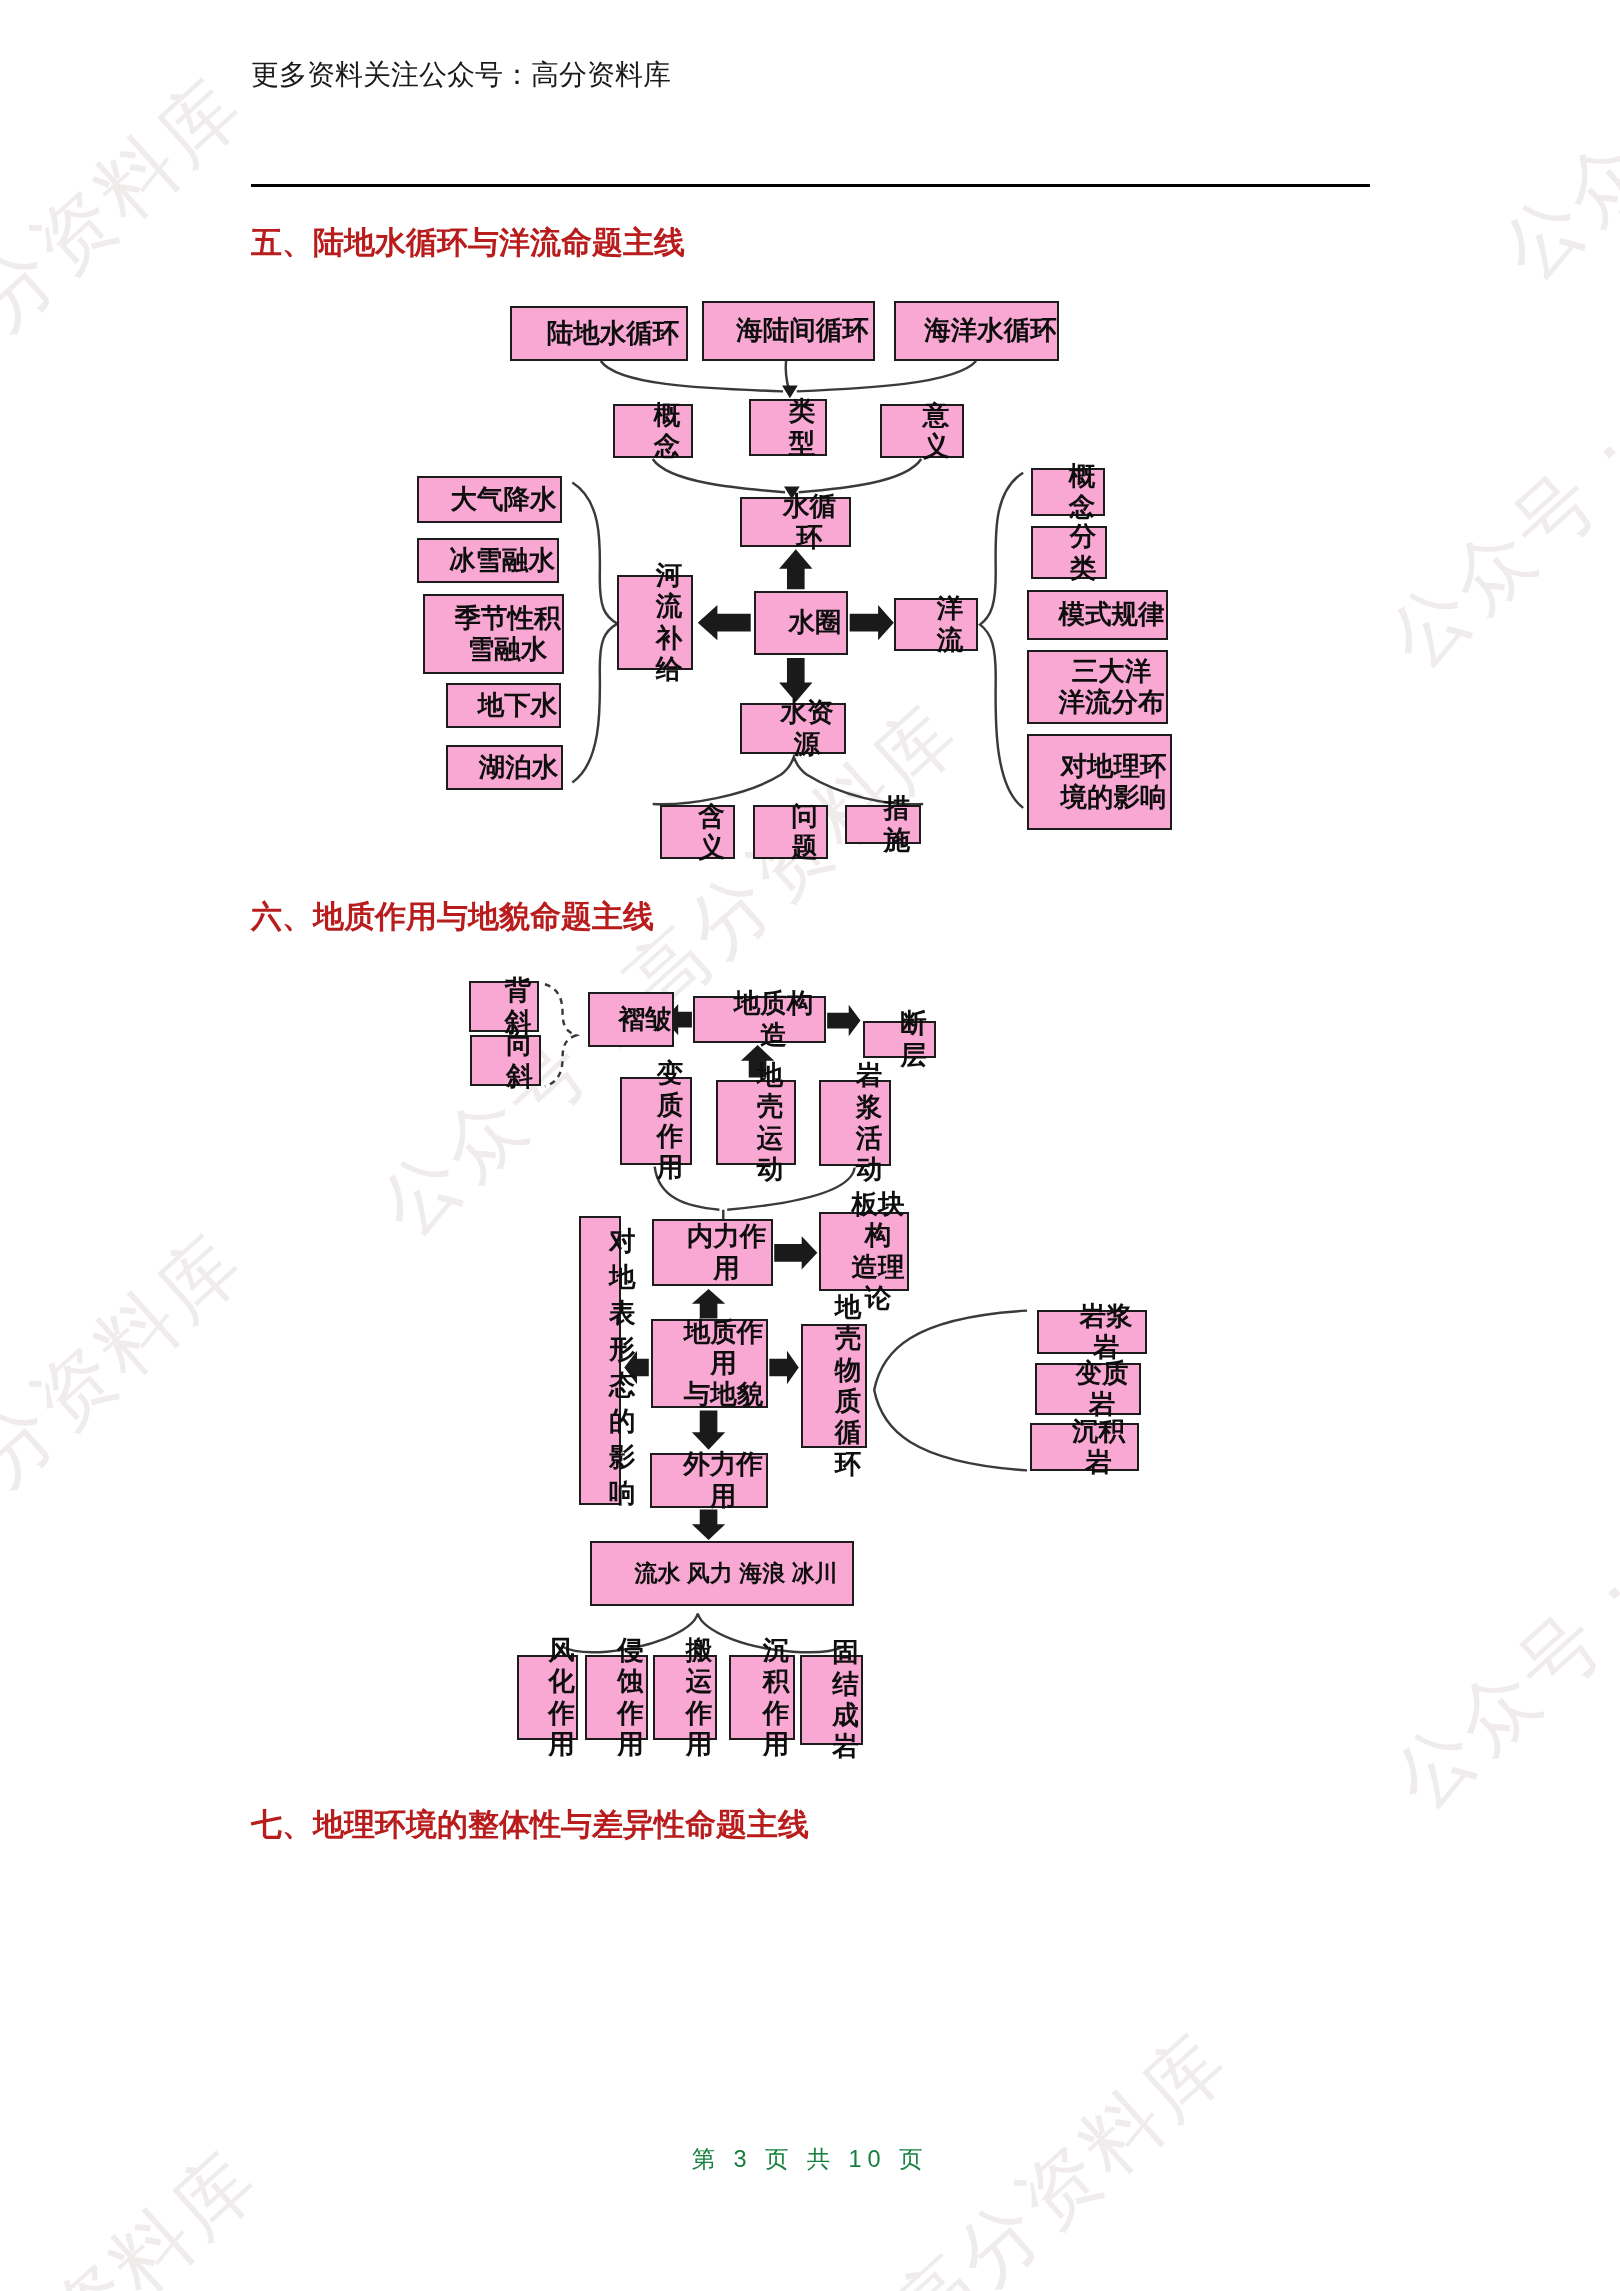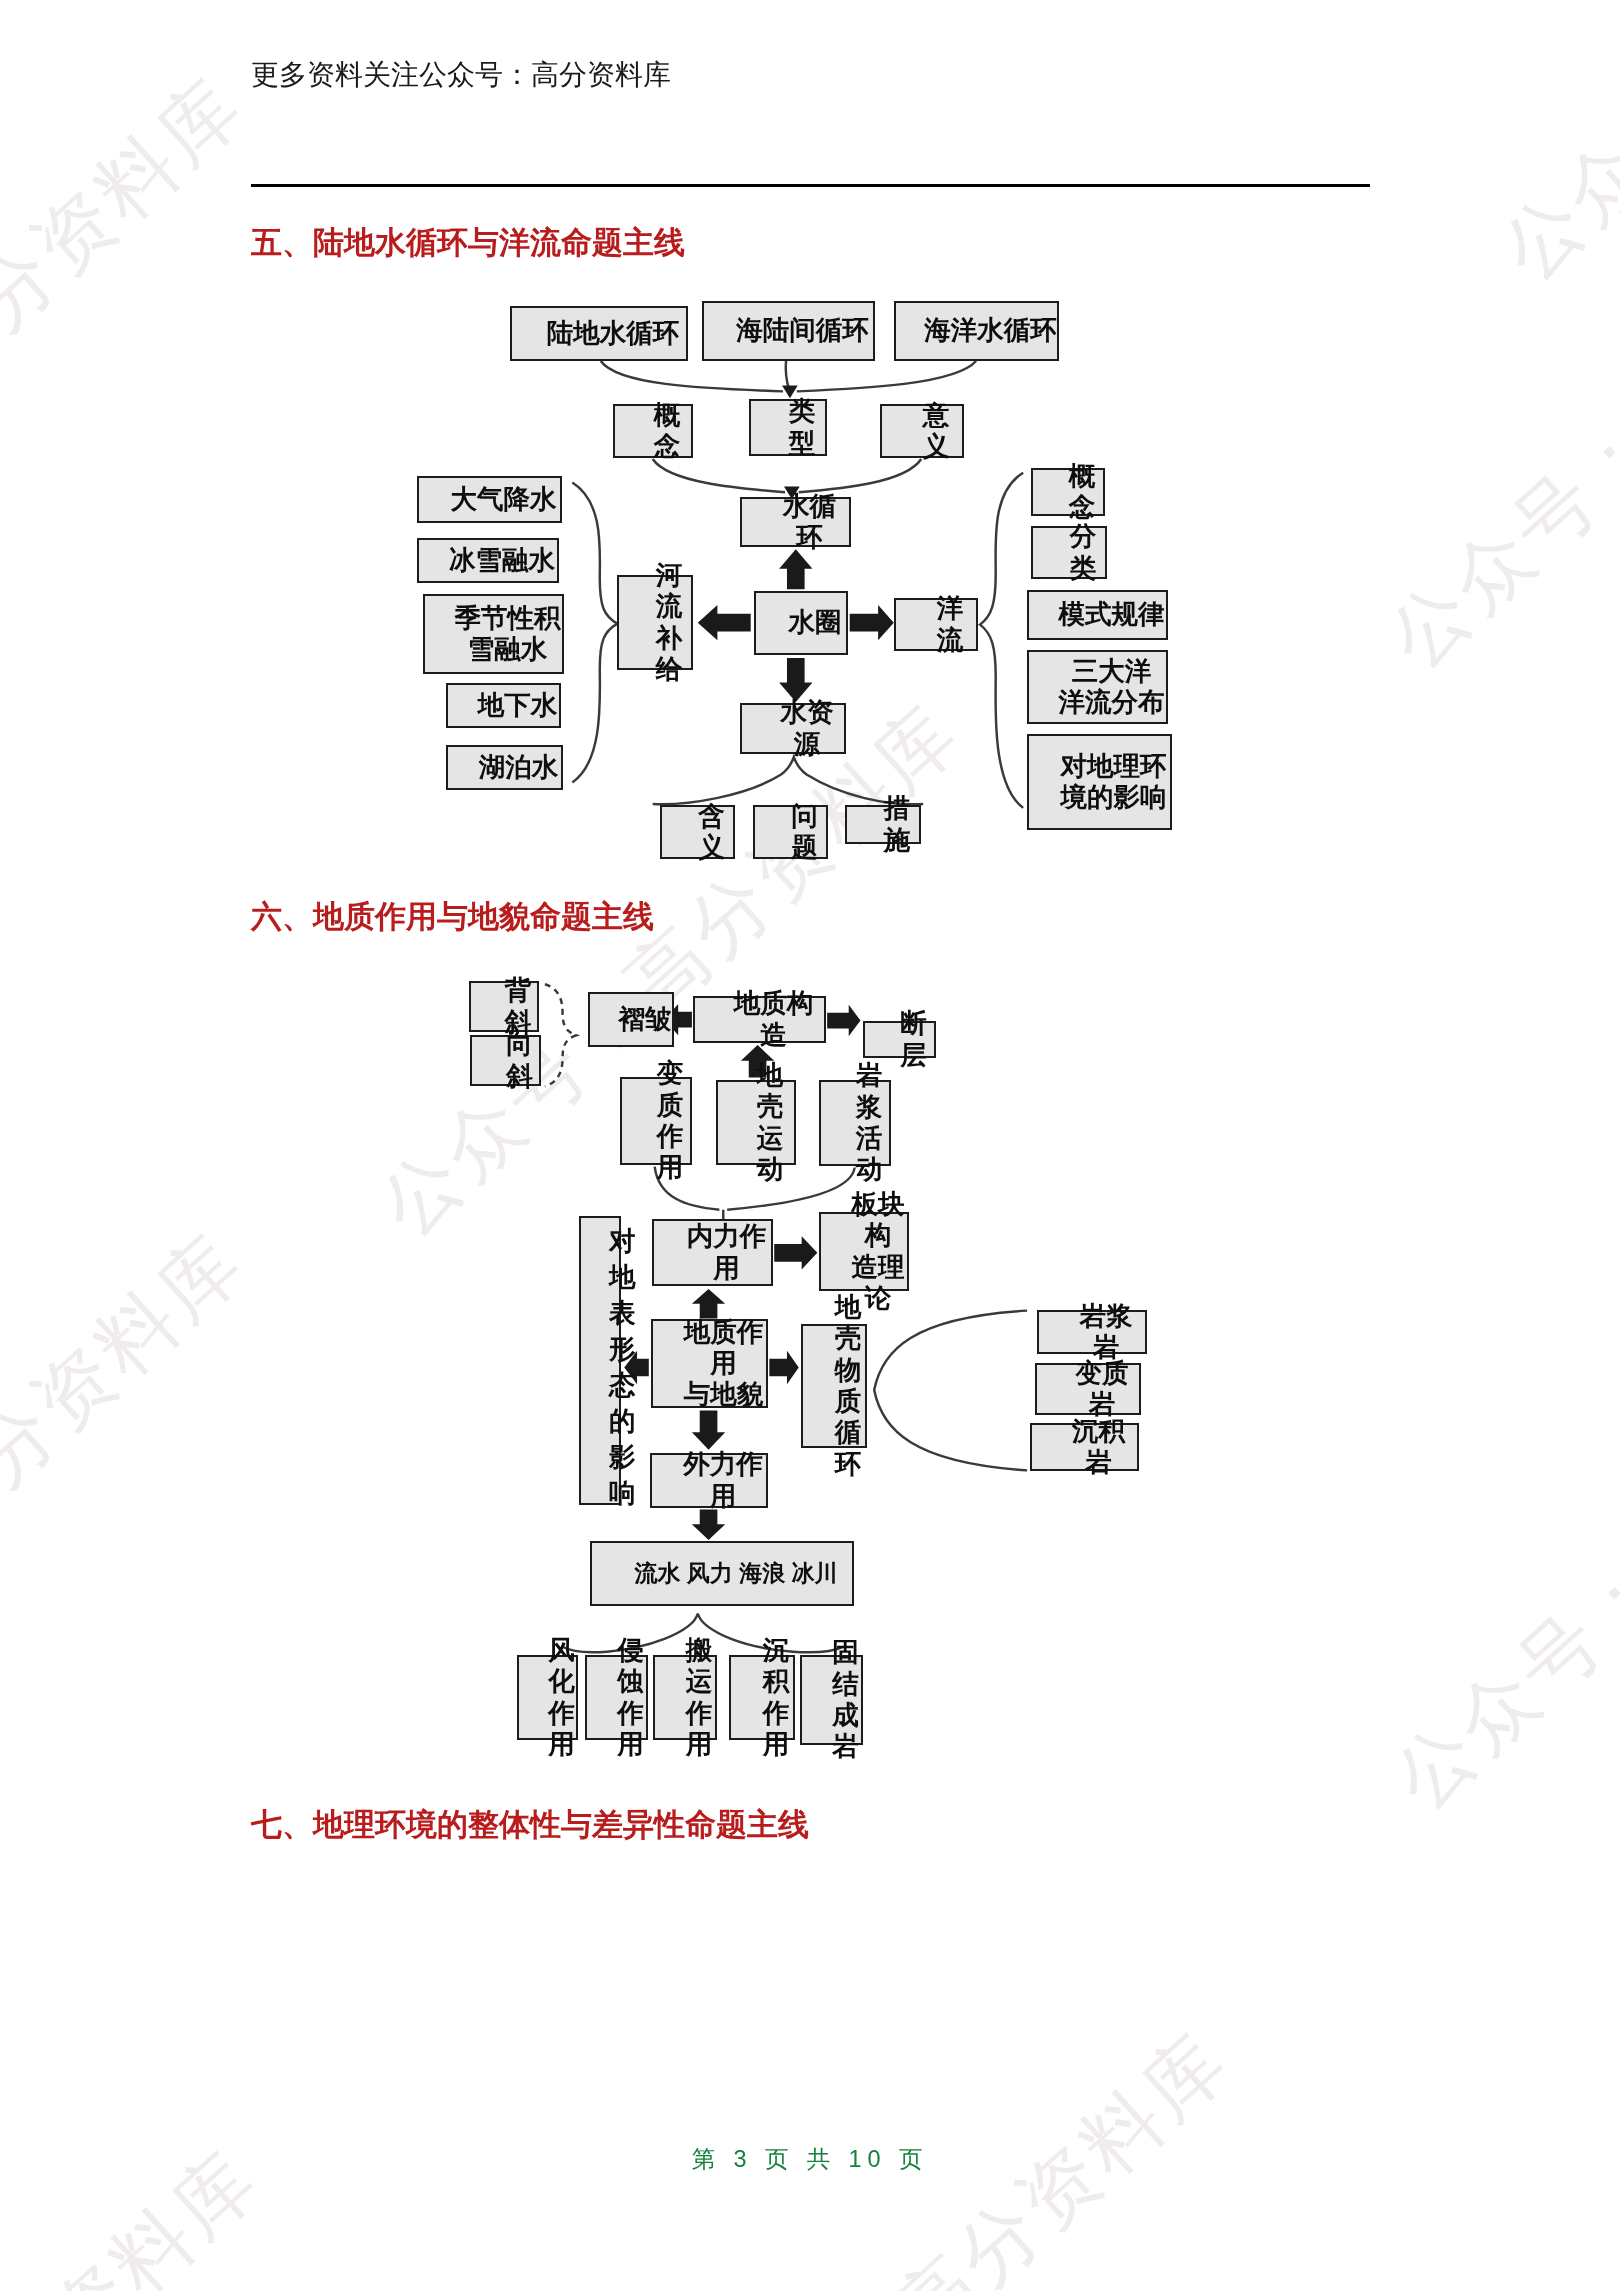--- a/index.html
+++ b/index.html
@@ -5,21 +5,21 @@
   html,body{margin:0;padding:0;}
   body{width:1620px;height:2292px;background:#ffffff;position:relative;overflow:hidden;
        font-family:"Liberation Sans","DejaVu Sans",sans-serif;color:#111;}
   .wm{position:absolute;z-index:0;font-size:78px;letter-spacing:4.9px;color:#f0ecec;
       white-space:nowrap;transform:rotate(-42deg);transform-origin:0 0;font-weight:400;}
   #connectors{position:absolute;left:0;top:0;z-index:1;}
   .hdr{position:absolute;left:251px;top:56px;font-size:28px;color:#1a1a1a;z-index:3;}
   .rule{position:absolute;left:251px;top:184px;width:1119px;height:2.9px;background:#000;z-index:3;}
   .title{position:absolute;font-size:31px;font-weight:bold;color:#b91c1c;z-index:3;
          font-family:"Liberation Serif","DejaVu Serif",serif;}
-  .b{position:absolute;z-index:2;box-sizing:border-box;border:2.9px solid #1c1c1c;background:#e5e5e5;
+  .b{position:absolute;z-index:2;box-sizing:border-box;border:2.9px solid #1c1c1c;background:#f9a8d4;
      display:flex;align-items:center;justify-content:center;text-align:center;
      font-weight:bold;font-size:26.5px;line-height:1.18;white-space:pre-line;color:#0e0e0e;padding-left:28px;}
   .b.vert{display:block;word-break:break-all;line-height:1.36;padding-top:4.9px;}
   .ftr{position:absolute;left:0;right:0;top:2143px;text-align:center;font-size:23.5px;
        letter-spacing:5.9px;color:#15803d;z-index:3;}
 </style>
 </head>
 <body>
 
 <div class="wm" style="left:-358px;top:554px">公众号：高分资料库</div>

